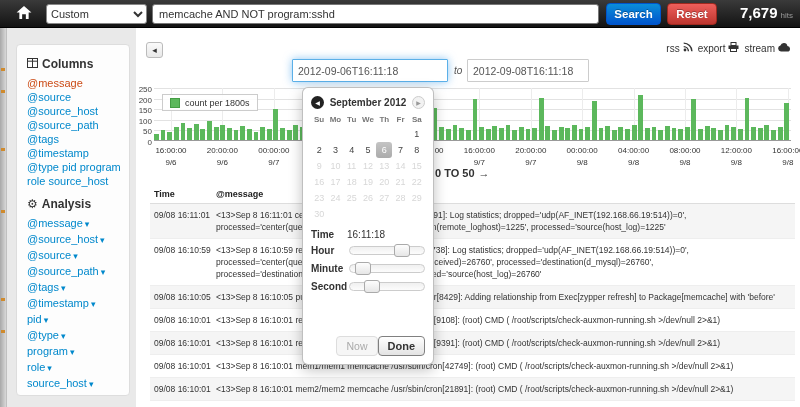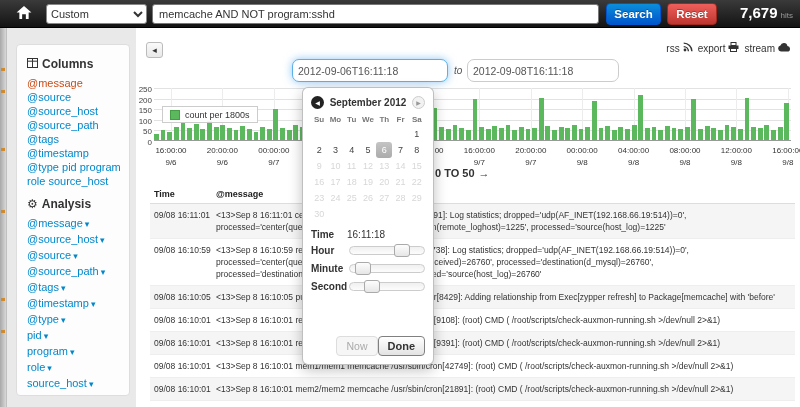--- a/index.html
+++ b/index.html
@@ -50,45 +50,45 @@
   #feedlinks .flink { cursor:pointer; display:flex; align-items:center; gap:3px; }
 
   
   #ylabels { position:absolute; left:0; top:60px; width:16px; height:60px; }
   .ylab { position:absolute; right:0; font-size:8px; color:#444; }
   #plot { position:absolute; left:18px; top:60px; width:637px; height:53px; border-bottom:1px solid #999; }
   .hgrid { position:absolute; left:0; width:100%; height:1px; background:#e2e2e2; }
   .vgrid { position:absolute; top:0; width:1px; height:100%; background:#ececec; }
   .bar { position:absolute; bottom:0; width:4.8px; background:#5cb85c; }
   #legend { position:absolute; left:26px; top:66px; height:17px; display:flex; align-items:center; gap:5px;
-    background:rgba(255,255,255,.9); border:1px solid #ccc; padding:0 7px; z-index:5;margin-top:12px; }
+    background:rgba(255,255,255,.9); border:1px solid #ccc; padding:0 7px; z-index:5; }
   #legend .swatch { width:10px; height:10px; background:#5cb85c; border:1px solid #449d44; }
   #legend .ltext { font-size:9px; color:#333; }
   .xtick { position:absolute; width:60px; text-align:center; top:118px; font-size:8px; color:#333; }
   .xtick .xdate { margin-top:3px; }
 
   #pager { position:absolute; left:299px; top:139px; font-size:11px; font-weight:bold; color:#333; cursor:pointer; }
   #pager .pg-arrow { margin-left:4px; }
 
   
   #logtable { position:absolute; left:14px; top:158px; width:645px; bottom:0; overflow:hidden; }
   .thead { display:flex; font-size:9px; font-weight:bold; color:#222; border-bottom:1px solid #ddd; padding:3px 4px 4px; }
   .th-time { width:62px; }
   .lrow { display:flex; padding:5px 4px; border-bottom:1px solid #eee; cursor:pointer; }
   .lrow.stripe { background:#f5f5f5; }
   .c-time { width:62px; flex:none; font-size:8.5px; color:#333; line-height:12px; white-space:nowrap; }
   .c-msg { flex:1; font-size:8.5px; color:#333; line-height:12px; word-break:break-word; }
 
   
-  .dt-input { position:absolute; top:31px; height:23px; border:1px solid #ccc; border-radius:7px;
+  .dt-input { position:absolute; top:31px; height:23px; border:1px solid #ccc; border-radius:1px;
     padding:0 5px; font-size:10.5px; color:#555; font-family:"Liberation Sans","DejaVu Sans",sans-serif; z-index:25; }
   #from-input { left:156px; width:156px; border-color:#5bb0e8; outline:none;
     box-shadow:0 0 8px rgba(82,168,236,.65); }
   #to-label { position:absolute; left:318px; top:37px; font-size:10px; color:#555; z-index:25;font-style:italic; }
-  #to-input { left:331px; width:152px; }
+  #to-input { left:331px; width:122px; }
 
   
   #datepicker { position:absolute; left:166px; top:59px; width:132px; height:278px;
     background:#fff; border:1px solid rgba(0,0,0,.25); border-radius:6px;
     box-shadow:0 5px 14px rgba(0,0,0,.25); z-index:30; padding:8px; display:flex; flex-direction:column; }
   #cal-header { display:flex; align-items:center; justify-content:space-between; margin-bottom:6px; }
   .nav-circle { width:13px; height:13px; border-radius:50%; font-size:6px;
     display:flex; align-items:center; justify-content:center; cursor:pointer; }
   #cal-prev { background:#222; color:#fff; }
   #cal-next { background:#f2f2f2; border:1px solid #ccc; color:#999; }
@@ -171,22 +171,22 @@
       <span class="hdr-icon">⚙</span>
       <span>Analysis</span>
     </div>
     <div id="analysis-list">
         <div class="side-link"><span>@message</span><span class="caret">▾</span></div>
         <div class="side-link"><span>@source_host</span><span class="caret">▾</span></div>
         <div class="side-link"><span>@source</span><span class="caret">▾</span></div>
         <div class="side-link"><span>@source_path</span><span class="caret">▾</span></div>
         <div class="side-link"><span>@tags</span><span class="caret">▾</span></div>
         <div class="side-link"><span>@timestamp</span><span class="caret">▾</span></div>
+        <div class="side-link"><span>pid</span><span class="caret">▾</span></div>
         <div class="side-link"><span>@type</span><span class="caret">▾</span></div>
-        <div class="side-link"><span>pid</span><span class="caret">▾</span></div>
         <div class="side-link"><span>program</span><span class="caret">▾</span></div>
         <div class="side-link"><span>role</span><span class="caret">▾</span></div>
         <div class="side-link"><span>source_host</span><span class="caret">▾</span></div>
       </div>
   </div>
 
   <div id="main">
     <div id="back-btn">
         <span>◂</span>
       </div>

